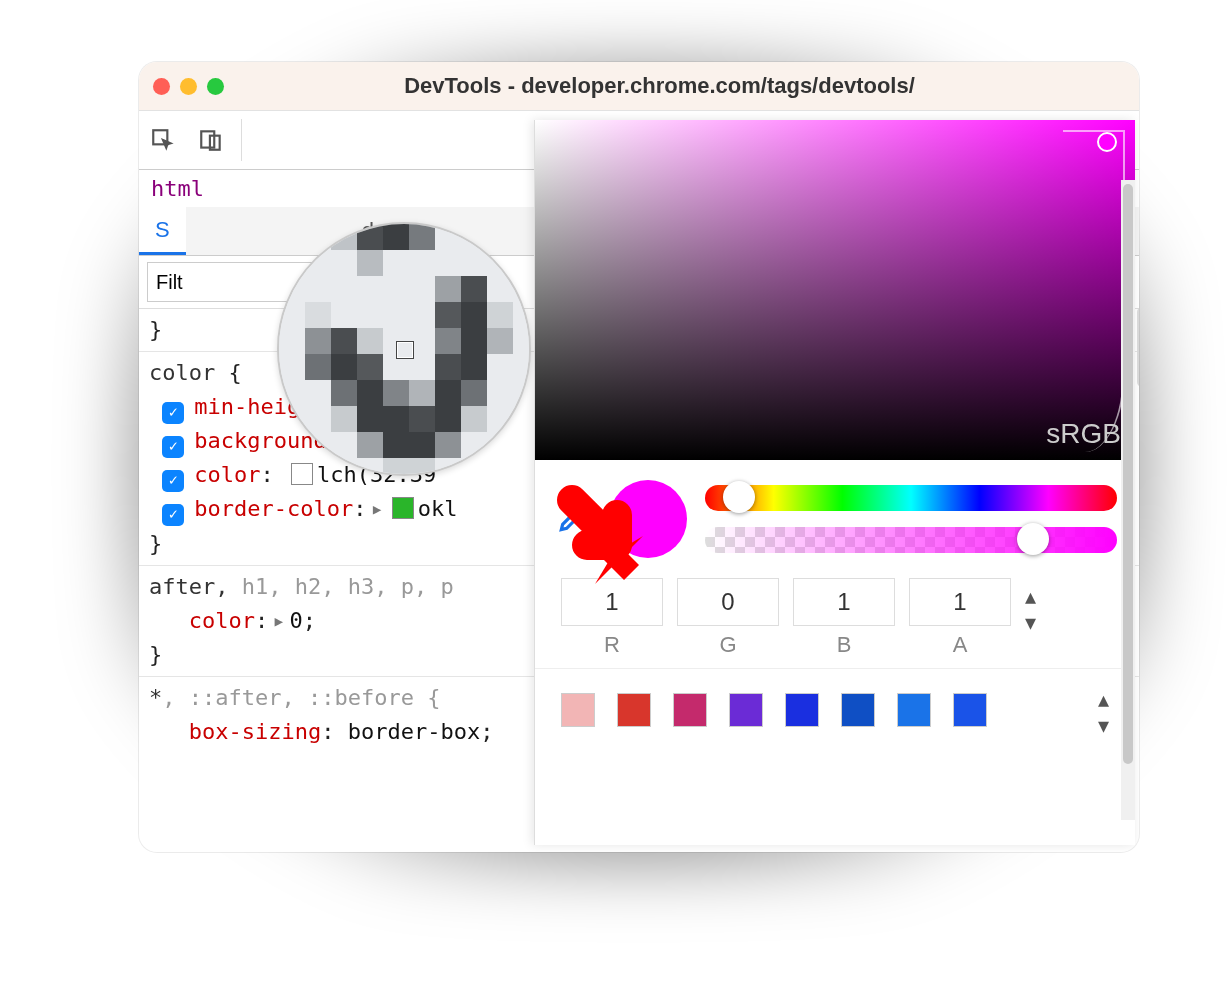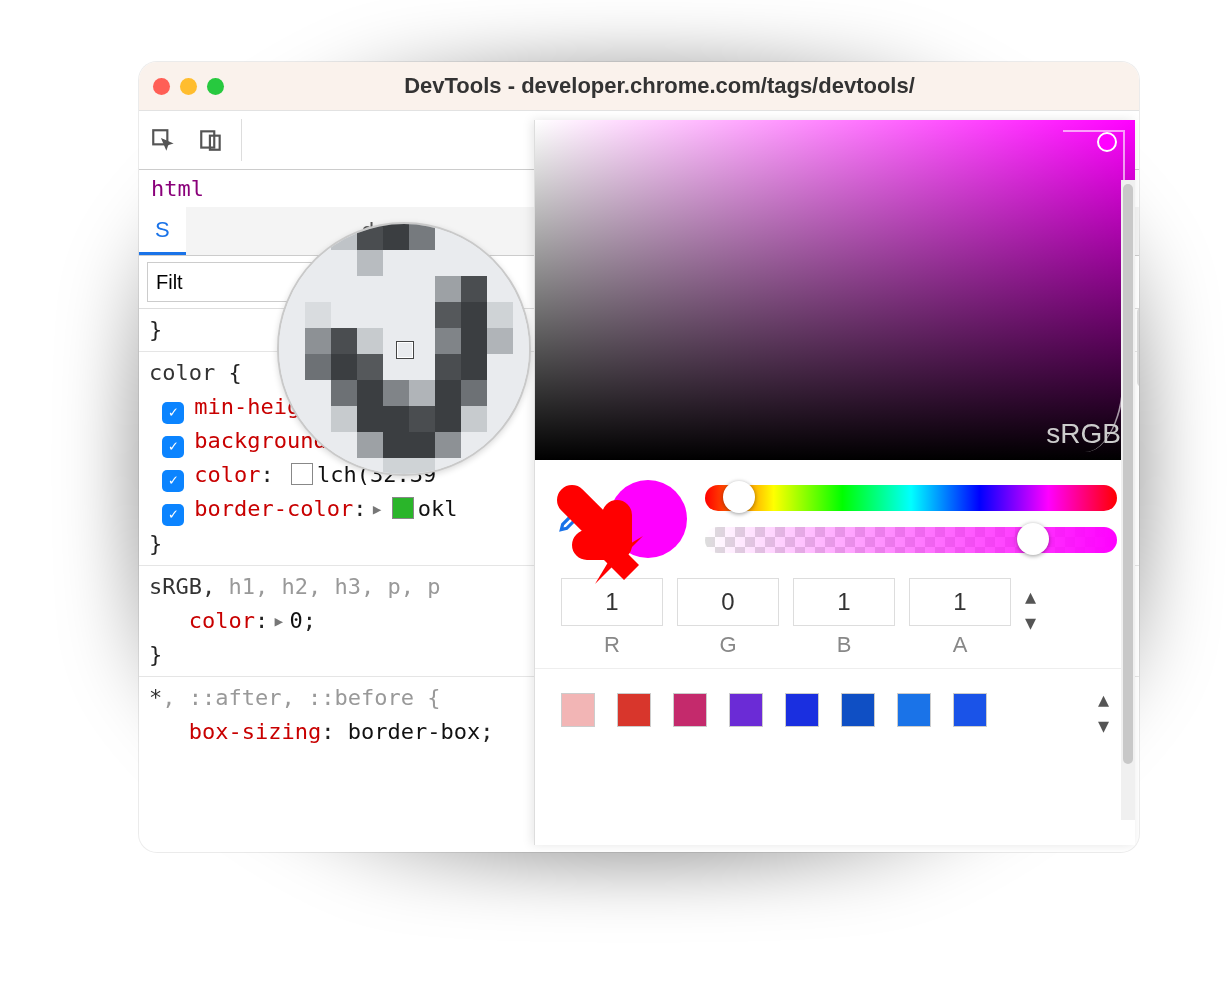--- a/index.html
+++ b/index.html
@@ -117,21 +117,21 @@
       <div class="rule" style="border-top:none;color:#222;">}</div>
       <div class="rule">
         <div><span class="sel">color</span> <span class="brace">{</span></div>
         <div>&nbsp;<span class="chk">✓</span><span class="prop">min-height</span>: <span class="val">100vh</span>;</div>
         <div>&nbsp;<span class="chk">✓</span><span class="prop">background-color</span>: <span class="swatch" style="background:#ff00ff"></span></div>
         <div>&nbsp;<span class="chk">✓</span><span class="prop">color</span>: <span class="swatch" style="#5b2a97"></span><span class="val">lch(32.39 </span></div>
         <div>&nbsp;<span class="chk">✓</span><span class="prop">border-color</span>:<span class="tri">▸</span><span class="swatch" style="background:#2ab52a"></span><span class="val">okl</span></div>
         <div class="brace">}</div>
       </div>
       <div class="rule">
-        <div><span class="sel">sRGB, </span><span class="gray">h1, h2, h3, p, p</span></div>
+        <div><span class="sel">after, </span><span class="gray">h1, h2, h3, p, p</span></div>
         <div>&nbsp;&nbsp;&nbsp;<span class="prop">color</span>:<span class="tri">▸</span><span class="val">0</span>;</div>
         <div class="brace">}</div>
       </div>
       <div class="rule">
         <div><span class="sel">*</span><span class="gray">, ::after, ::before {</span></div>
         <div>&nbsp;&nbsp;&nbsp;<span class="prop">box-sizing</span>: <span class="val">border-box</span>;</div>
       </div>
     </div>
 
     <div class="picker">

